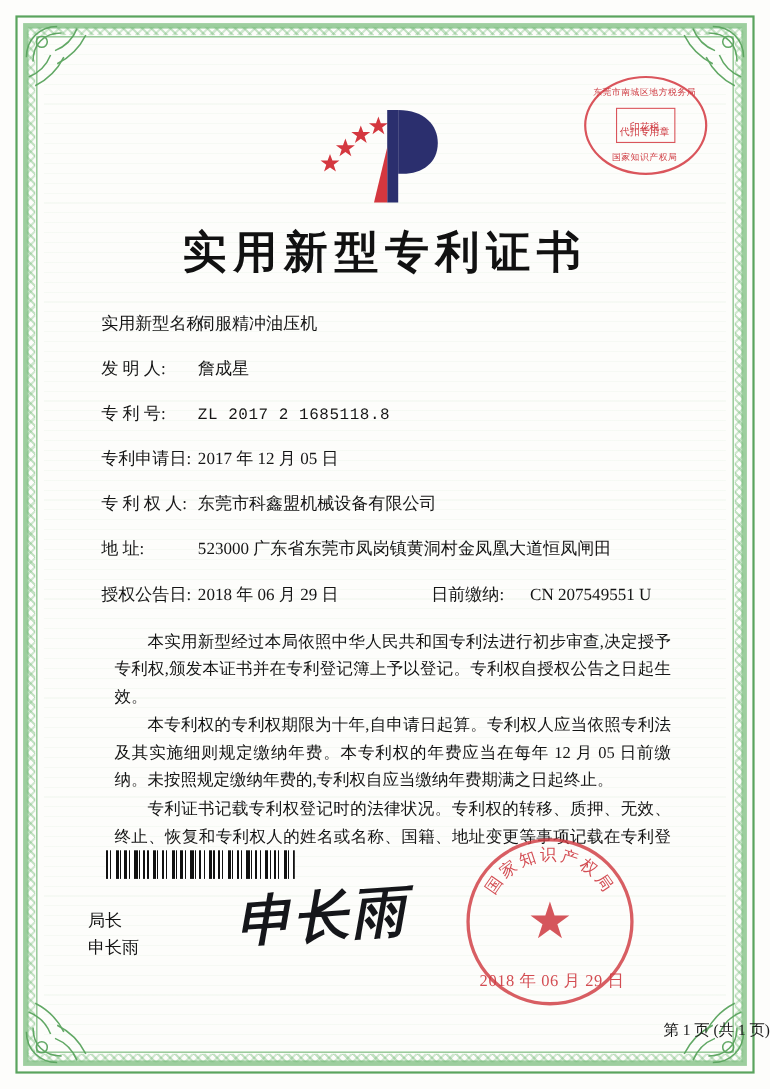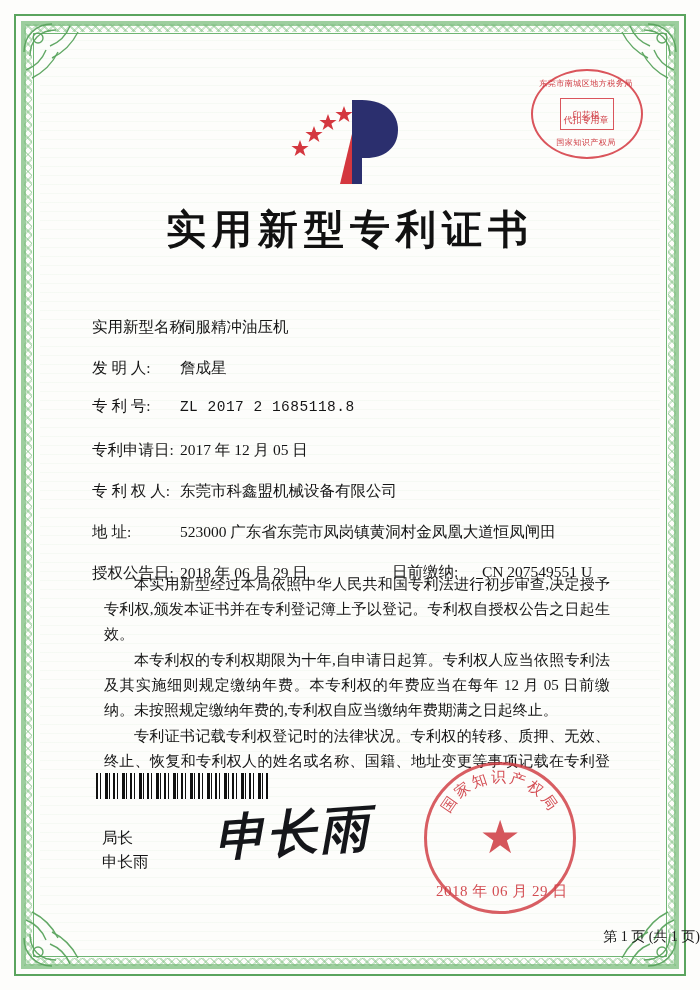--- a/index.html
+++ b/index.html
@@ -151,21 +151,20 @@
     height: 41px;
     white-space: nowrap;
   }
   .row .lbl {
     display: inline-block;
     width: 84px;
     letter-spacing: 0px;
   }
   .row .val {
     display: inline-block;
-    margin-top: 33px;
   }
   .row .val.mono {
     font-family: "Liberation Mono", monospace;
     font-size: 14.5px;
     letter-spacing: 0.5px;
   }
   .row.cont {
     height: 32px;
     padding-left: 92px;
   }
@@ -198,21 +197,21 @@
     width: 172px; height: 26px;
     background:
       repeating-linear-gradient(90deg,
         #111 0 2px, #fff 2px 4px, #111 4px 5px, #fff 5px 9px,
         #111 9px 12px, #fff 12px 13px, #111 13px 14px, #fff 14px 17px);
   }
 
   
   .sig-label {
     position: absolute;
-    left: 102px; top: 826px;
+    left: 80px; top: 826px;
     font-size: 15.5px;
     line-height: 24px;
     color: #141414;
   }
   .sig-hand {
     position: absolute;
     left: 215px; top: 800px;
     font-family: "Liberation Serif", serif;
     font-size: 50px;
     font-style: italic;

